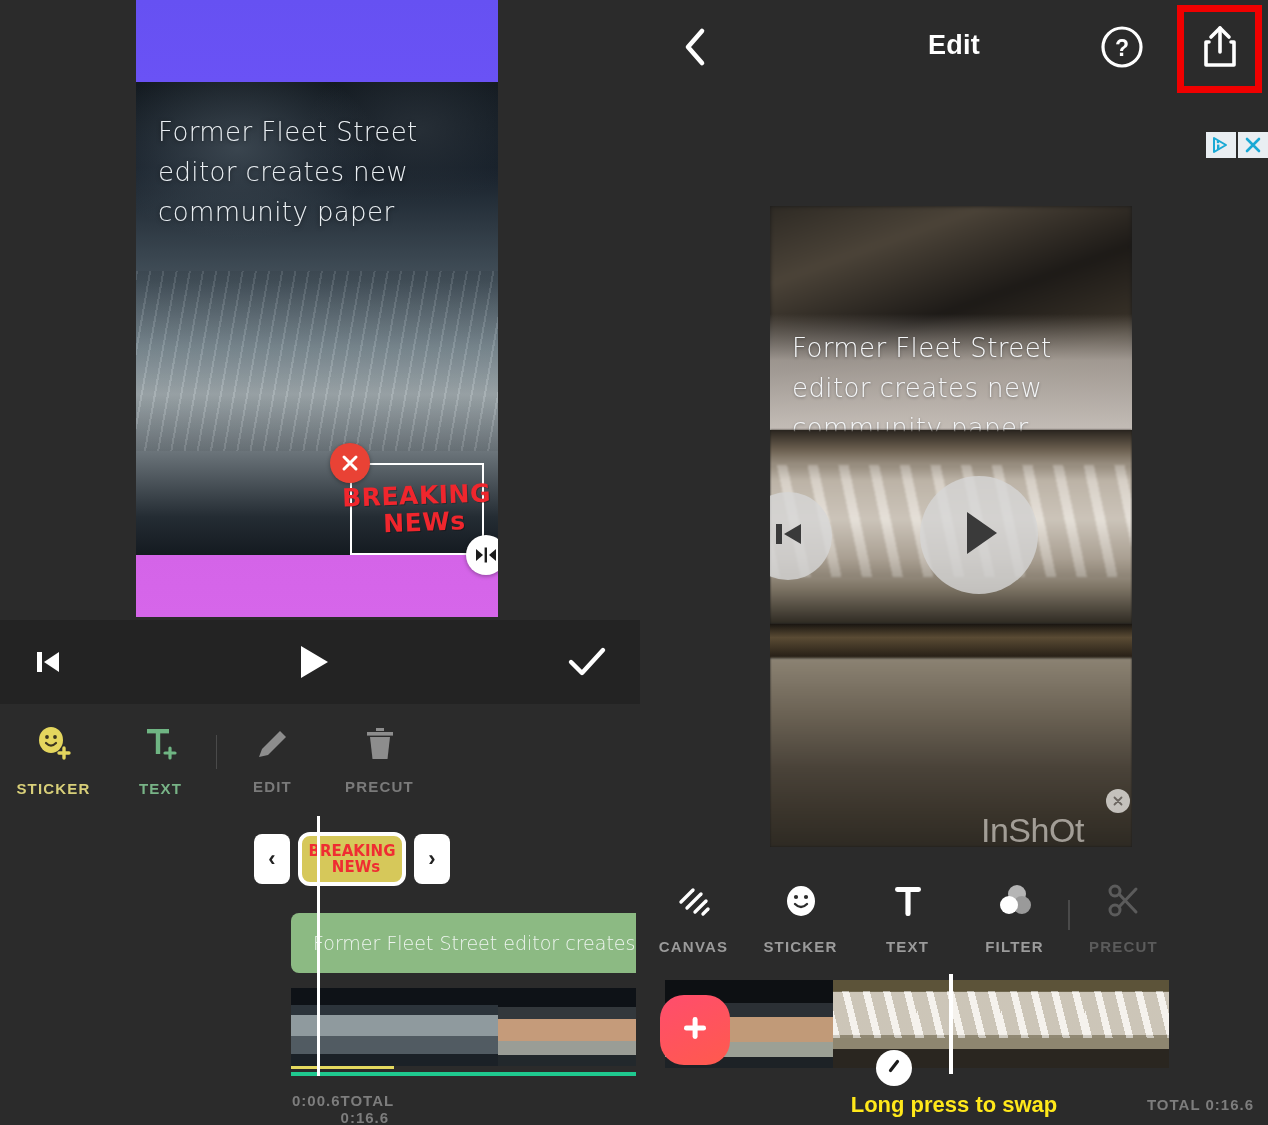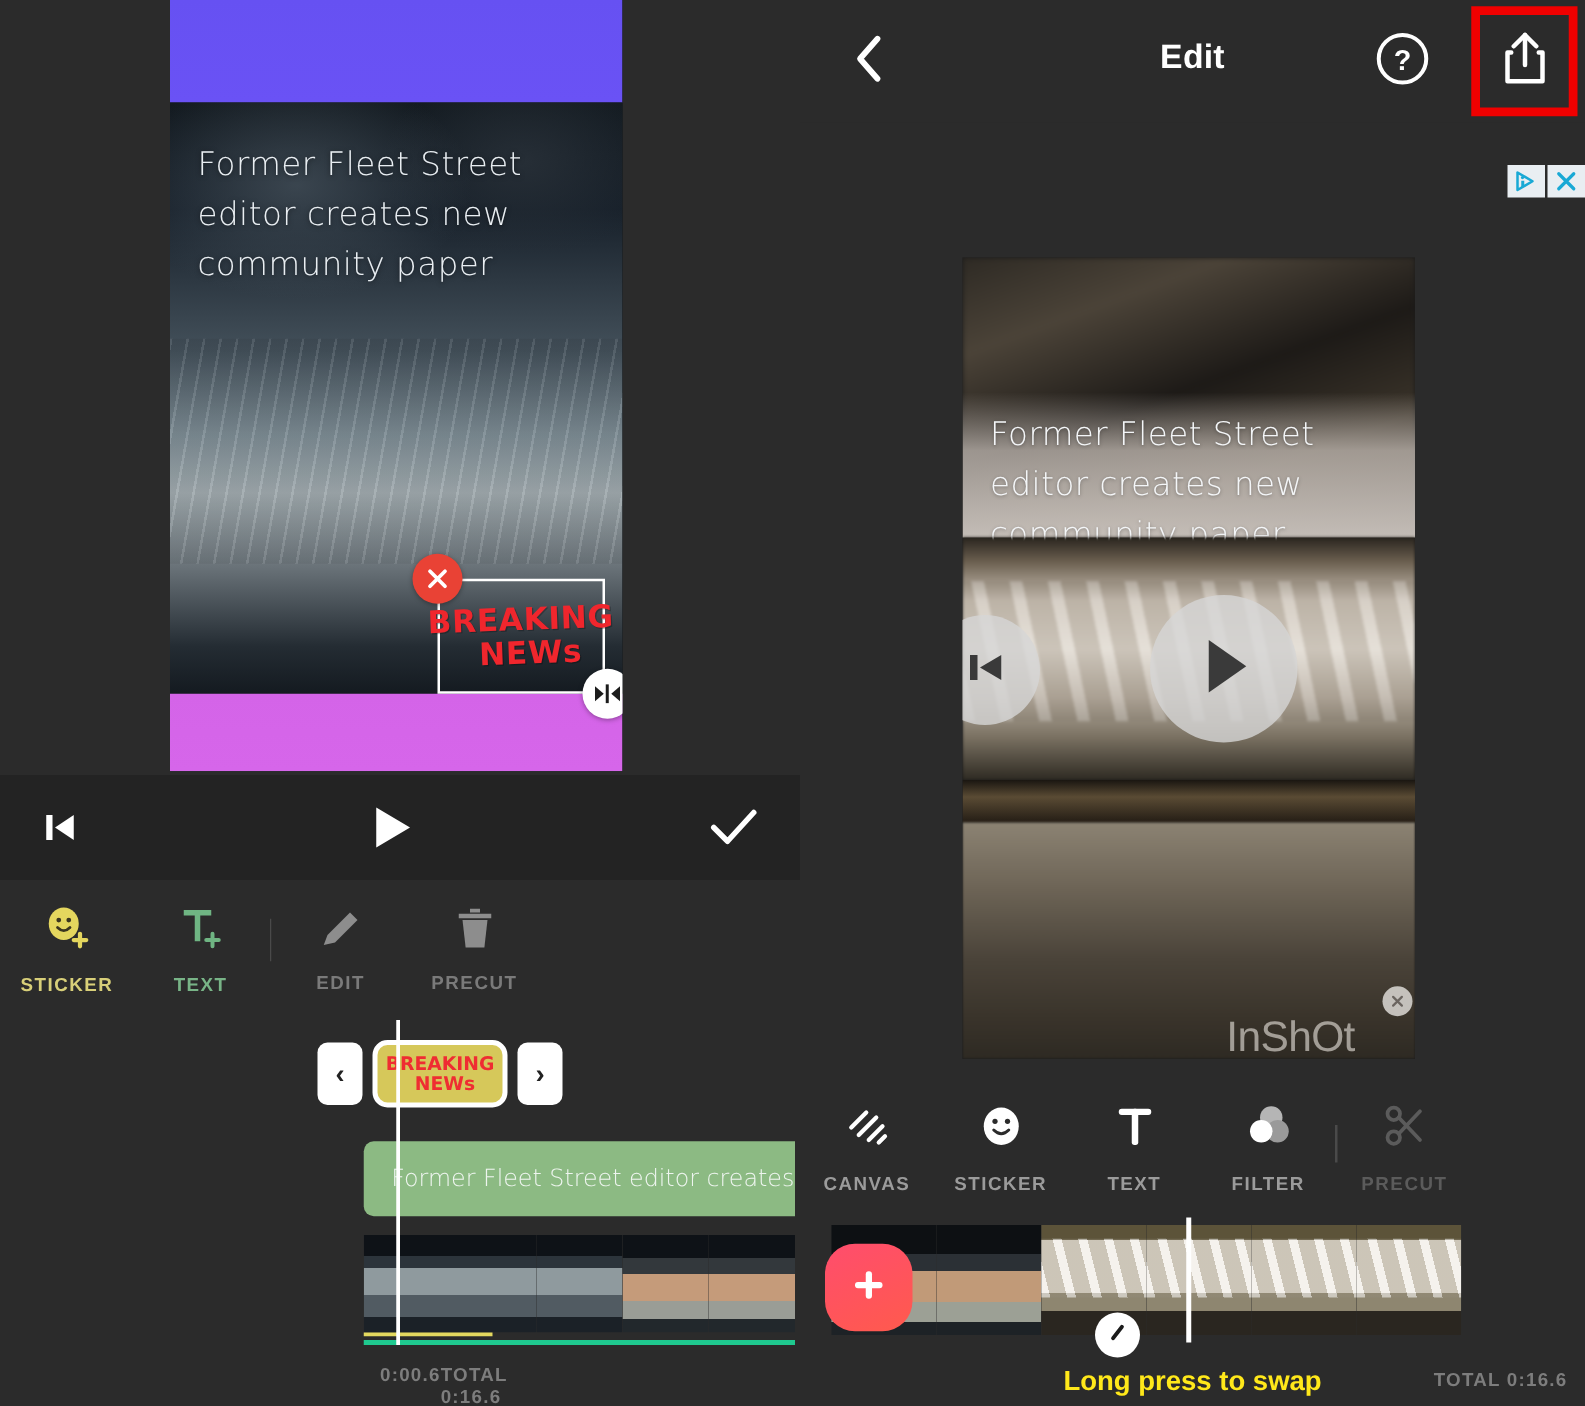--- a/index.html
+++ b/index.html
@@ -139,21 +139,21 @@
   }
   .thumb.t3 i, .thumb.t4 i{
     background:
       linear-gradient(180deg,#0e1217 0 24%, #33383c 24% 40%, #c59b7a 40% 68%, #9a9d96 68% 86%, #22282c 86% 100%);
   }
   .tl-audio-y{ position:absolute; left:291px; top:250px; width:103px; height:3px; background:#e4d95f; }
   .tl-audio-g{ position:absolute; left:291px; top:256px; width:345px; height:4px; background:#1fc98f; }
   .left-playhead{ position:absolute; left:317px; top:0px; width:3px; height:260px; background:#fff; }
   .left-times{
     position:absolute; left:0; top:1092px; width:640px;
-    display:flex; justify-content:space-between; padding:0 292px 0 292px;margin-left:12px;
+    display:flex; justify-content:space-between; padding:0 292px 0 292px;
   }
   .left-times span{ color:#7d7d7d; font-size:15px; font-weight:700; letter-spacing:1px; }
 
   
   .panel-right{ position:relative; width:628px; height:1125px; background:#2b2b2b; overflow:hidden; }
   .r-header{ position:absolute; left:0; top:0; width:628px; height:98px; background:#2b2b2b; }
   .r-back{ position:absolute; left:32px; top:26px; width:46px; height:46px; display:flex; align-items:center; justify-content:center; cursor:pointer; }
   .r-title{
     position:absolute; left:0; top:30px; width:628px; text-align:center;
     color:#fff; font-size:27px; font-weight:700; letter-spacing:.2px;

